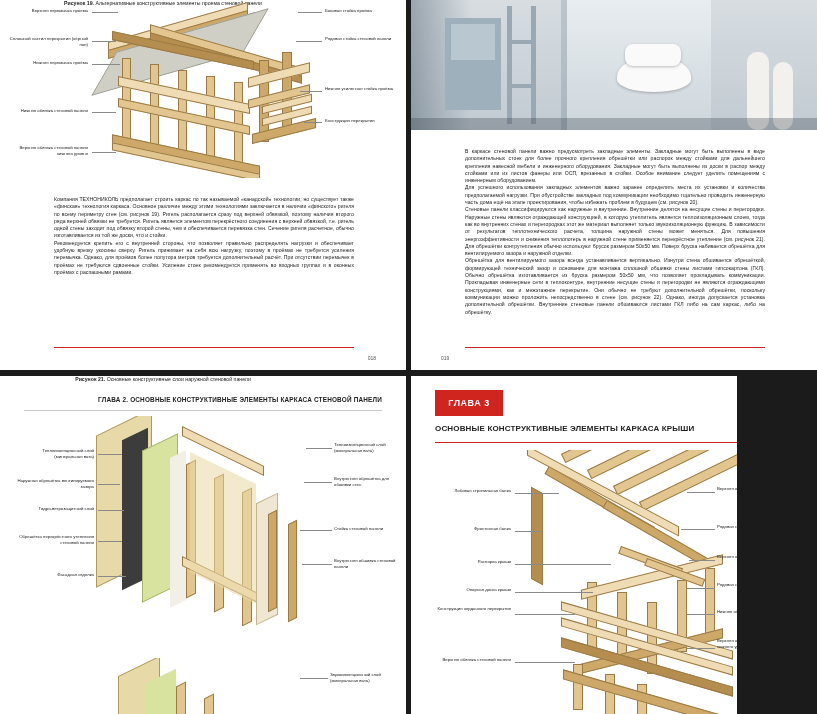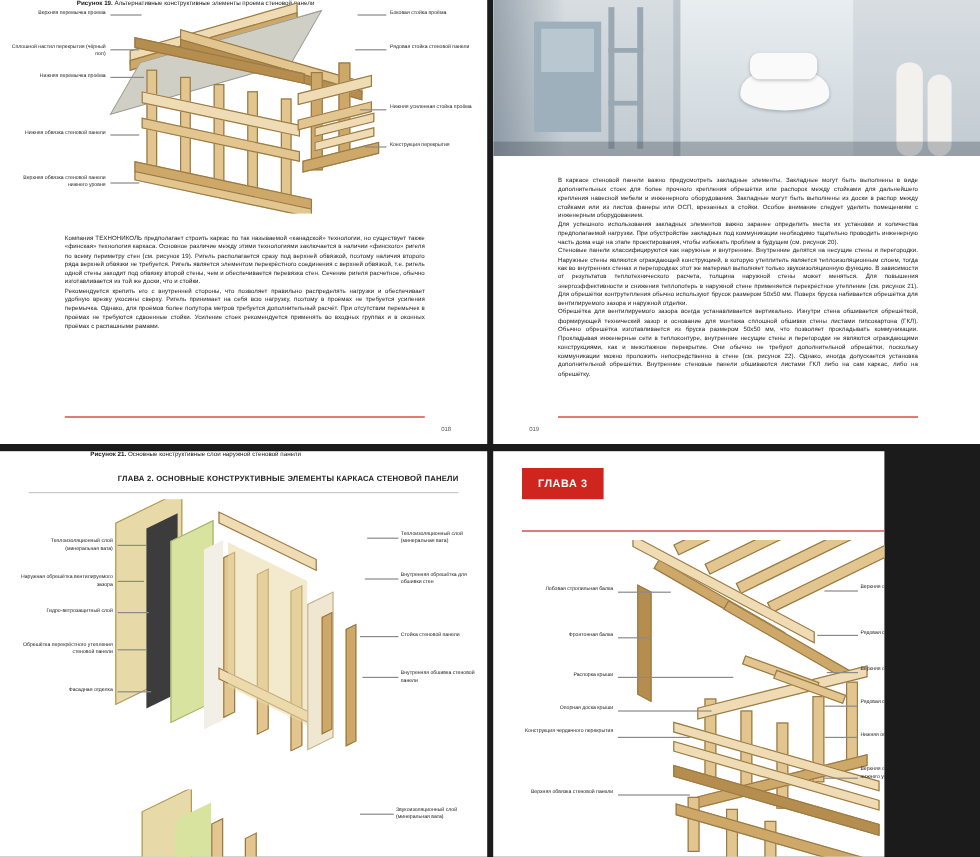--- a/index.html
+++ b/index.html
@@ -235,20 +235,21 @@
       <div class="panel" style="left:146px;top:18px;width:30px;height:60px;background:#d9e3a0;transform:skew(0deg,-26deg);"></div>
       <div class="wood" style="left:176px;top:26px;width:8px;height:48px;transform:skewY(-26deg);"></div>
       <div class="wood" style="left:204px;top:38px;width:8px;height:48px;transform:skewY(-26deg);"></div>
     </div>
     <div class="lbl" style="left:330px;top:296px;width:74px;">Звукоизоляционный слой (минеральная вата)</div>
     <div class="leader" style="left:300px;top:302px;width:28px;"></div>
   </div>
 
   <div class="page pg-br">
     <div class="ch-banner" style="left:24px;top:14px;width:68px;height:26px;font-size:9px;">ГЛАВА 3</div>
+    <div class="ch-title" style="left:24px;top:48px;">ОСНОВНЫЕ КОНСТРУКТИВНЫЕ ЭЛЕМЕНТЫ КАРКАСА КРЫШИ</div>
     <div class="rule" style="left:24px;top:66px;width:358px;"></div>
 
     <div class="illus" style="left:0;top:74px;width:406px;height:264px;">
 
       <div class="wood" style="left:150px;top:4px;width:110px;height:8px;transform:rotate(-26deg);transform-origin:left top;"></div>
       <div class="wood" style="left:176px;top:20px;width:110px;height:8px;transform:rotate(-26deg);transform-origin:left top;"></div>
       <div class="wood" style="left:202px;top:36px;width:110px;height:8px;transform:rotate(-26deg);transform-origin:left top;"></div>
       <div class="wood" style="left:228px;top:52px;width:110px;height:8px;transform:rotate(-26deg);transform-origin:left top;"></div>
       <div class="wood d" style="left:138px;top:16px;width:120px;height:7px;transform:rotate(30deg);transform-origin:left top;"></div>
       <div class="wood d" style="left:196px;top:50px;width:120px;height:7px;transform:rotate(30deg);transform-origin:left top;"></div>

